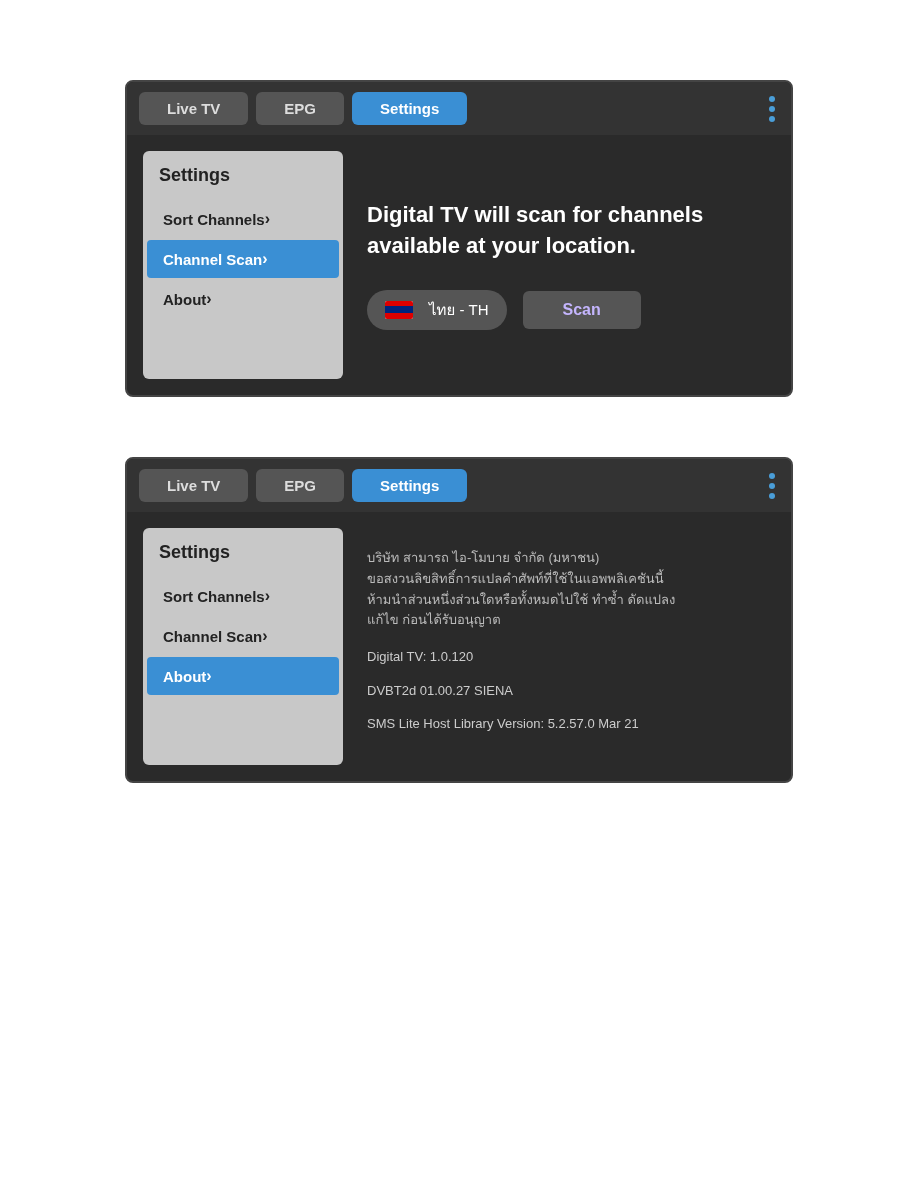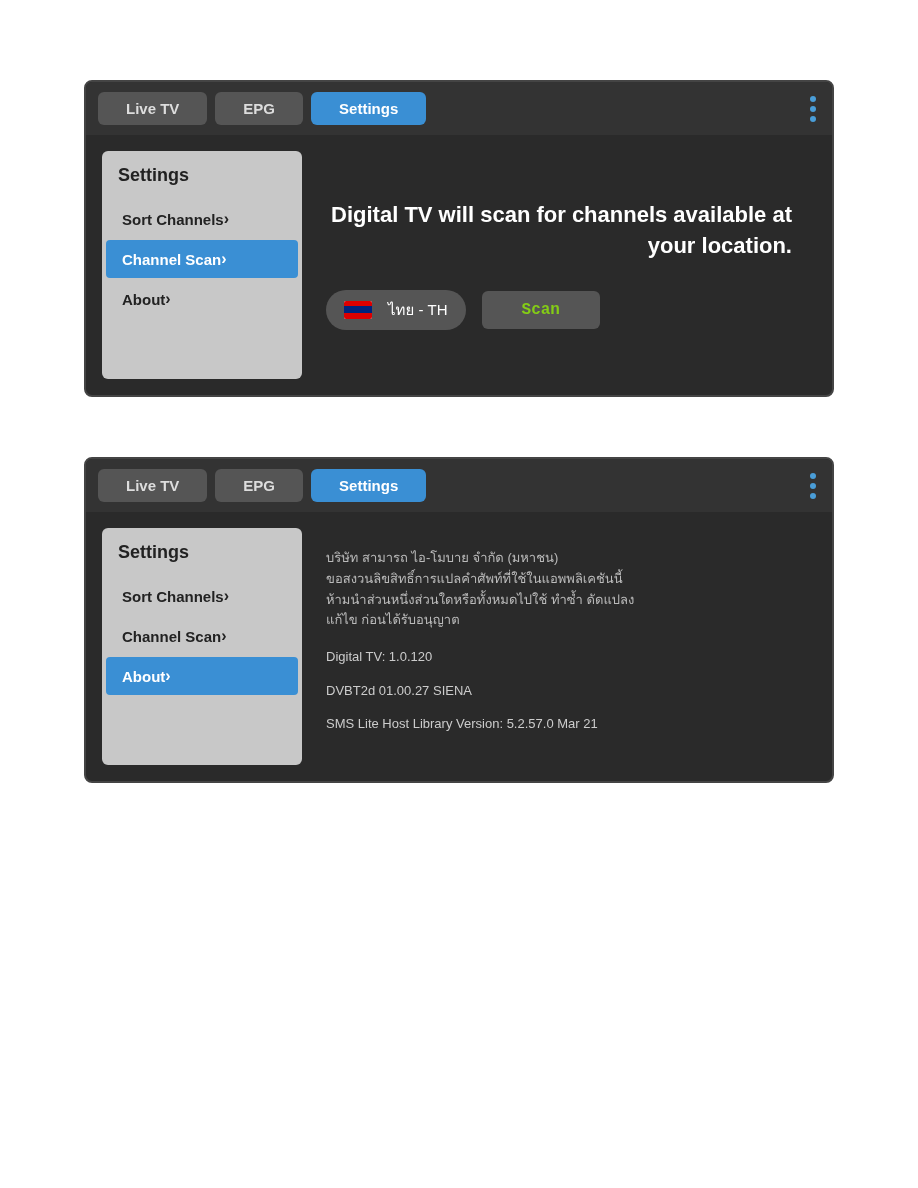--- a/index.html
+++ b/index.html
@@ -9,21 +9,21 @@
       width: 918px;
       min-height: 1188px;
       display: flex;
       flex-direction: column;
       align-items: center;
       padding: 80px 60px;
       gap: 60px;
     }
 
     .screen {
-      width: 750px;
+      width: 668px;
       background: #2a2a2a;
       border-radius: 8px;
       overflow: hidden;
       border: 2px solid #444;
     }
 
     
     .tab-bar {
       background: #333;
       display: flex;
@@ -118,21 +118,21 @@
       display: flex;
       flex-direction: column;
       justify-content: center;
     }
 
     
     .scan-title {
       font-size: 22px;
       font-weight: bold;
       color: #fff;
-      text-align: right;
+      text-align: left;
       line-height: 1.4;
       margin-bottom: 28px;
     }
 
     .scan-controls {
       display: flex;
       align-items: center;
       gap: 16px;
     }
 
@@ -180,26 +180,25 @@
       position: absolute;
       bottom: 0; left: 0; right: 0;
       height: 30%;
       background: #d00;
     }
 
     .scan-btn {
       background: #555;
       border-radius: 6px;
       padding: 10px 40px;
-      color: #84cc16;
+      color: #c4b5fd;
       font-size: 16px;
       font-weight: bold;
       cursor: pointer;
       border: none;
-      font-family: Liberation Mono, monospace;
     }
 
     
     .about-text {
       color: #ccc;
       font-size: 13px;
       line-height: 1.7;
     }
 
     .about-text p {

